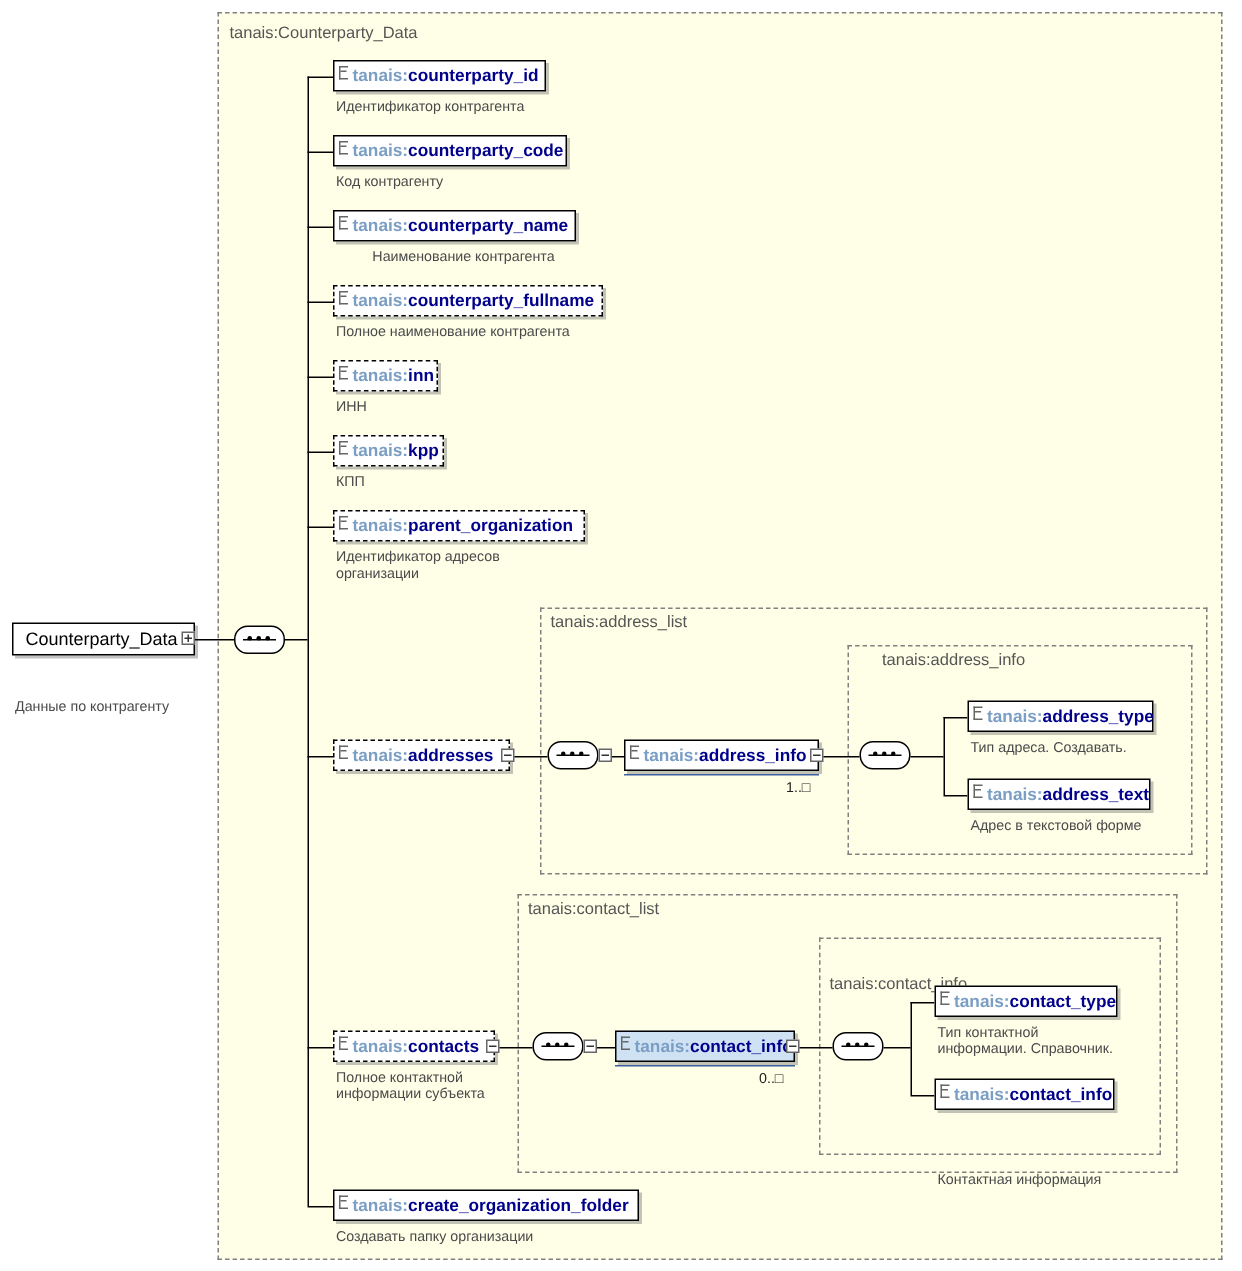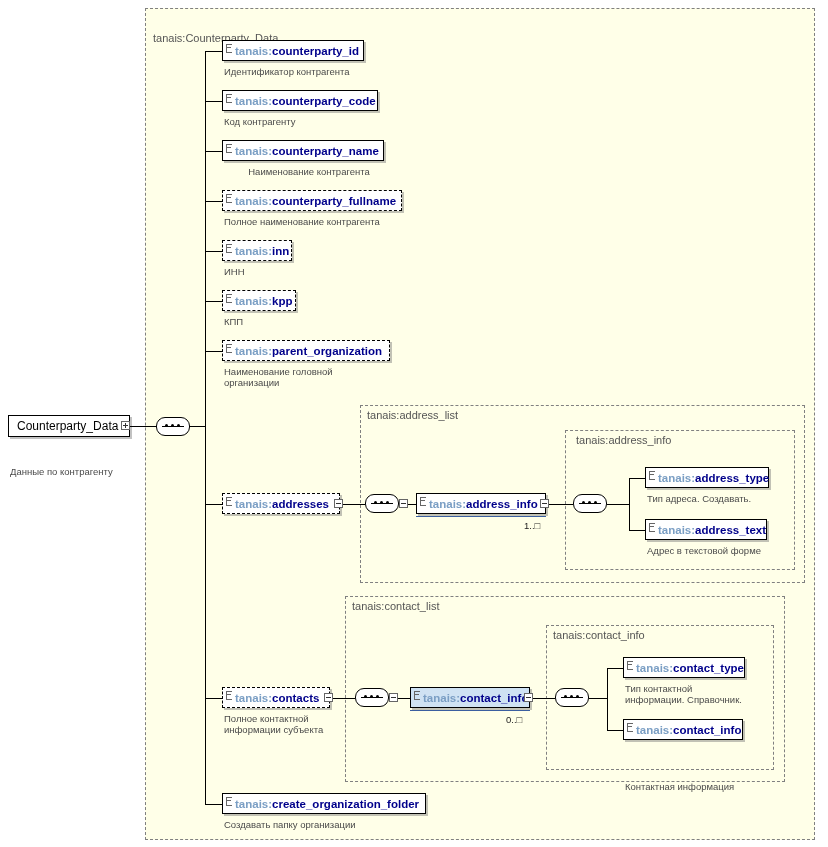--- a/index.html
+++ b/index.html
@@ -178,21 +178,21 @@
   }
   .ln.h { height: 1px; }
   .ln.v { width: 1px; }
 </style>
 </head>
 <body>
 
 <div id="canvas">
 
   <div class="group-box" style="left:145px; top:8px; width:670px; height:832px;"></div>
-  <div class="group-label" style="left:153px; top:16px;margin-top:16px;">tanais:Counterparty_Data</div>
+  <div class="group-label" style="left:153px; top:16px;">tanais:Counterparty_Data</div>
 
   <div class="root-node" style="left:8px; top:415px; width:122px;">
     <span>Counterparty_Data</span>
   </div>
   <div class="expander plus" style="left:121px; top:421px;"></div>
   <div class="anno" style="left:10px; top:466px; width:140px;">Данные по контрагенту</div>
 
   <div class="ln h" style="left:130px; top:426px; width:26px;"></div>
 
   <div class="seq" style="left:156px; top:417px;">
@@ -252,27 +252,27 @@
       <span class="nm">kpp</span>
   </div>
   <div class="anno" style="left:224px; top:316px; width:120px;">КПП</div>
 
   <div class="ln h" style="left:205px; top:351px; width:17px;"></div>
   <div class="node optional" style="left:222px; top:340px; width:168px;">
     <span class="tick"></span>
     <span class="ns">tanais:</span>
       <span class="nm">parent_organization</span>
   </div>
-  <div class="anno" style="left:224px; top:366px; width:130px;">Наименование головной организации</div>
+  <div class="anno" style="left:224px; top:366px; width:130px;">Идентификатор адресов организации</div>
 
   <div class="group-box plain" style="left:360px; top:405px; width:445px; height:178px;"></div>
   <div class="group-label" style="left:367px; top:409px;">tanais:address_list</div>
 
   <div class="group-box plain" style="left:565px; top:430px; width:230px; height:140px;"></div>
-  <div class="group-label" style="left:576px; top:434px;">tanais:address_info</div>
+  <div class="group-label" style="left:588px; top:434px;">tanais:address_info</div>
 
   <div class="ln h" style="left:205px; top:504px; width:17px;"></div>
   <div class="node optional" style="left:222px; top:493px; width:118px;">
     <span class="tick"></span>
     <span class="ns">tanais:</span>
       <span class="nm">addresses</span>
   </div>
   <div class="expander" style="left:334px; top:499px;"></div>
 
   <div class="ln h" style="left:343px; top:504px; width:22px;"></div>
@@ -317,21 +317,21 @@
     <span class="tick"></span>
     <span class="ns">tanais:</span>
       <span class="nm">address_text</span>
   </div>
   <div class="anno" style="left:647px; top:545px; width:150px;">Адрес в текстовой форме</div>
 
   <div class="group-box plain" style="left:345px; top:596px; width:440px; height:186px;"></div>
   <div class="group-label" style="left:352px; top:600px;">tanais:contact_list</div>
 
   <div class="group-box plain" style="left:546px; top:625px; width:228px; height:145px;"></div>
-  <div class="group-label" style="left:553px; top:629px;">tanais:contact_info</div>
+  <div class="group-label" style="left:553px; top:650px;">tanais:contact_info</div>
 
   <div class="ln h" style="left:205px; top:698px; width:17px;"></div>
   <div class="node optional" style="left:222px; top:687px; width:108px;">
     <span class="tick"></span>
     <span class="ns">tanais:</span>
       <span class="nm">contacts</span>
   </div>
   <div class="expander" style="left:324px; top:693px;"></div>
   <div class="anno" style="left:224px; top:713px; width:128px;">Полное контактной информации субъекта</div>
 

